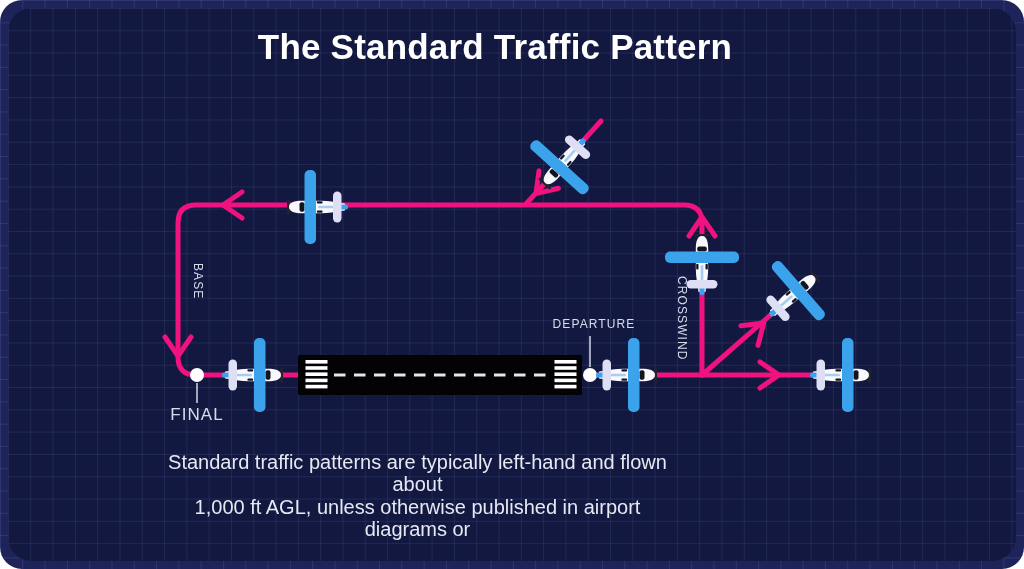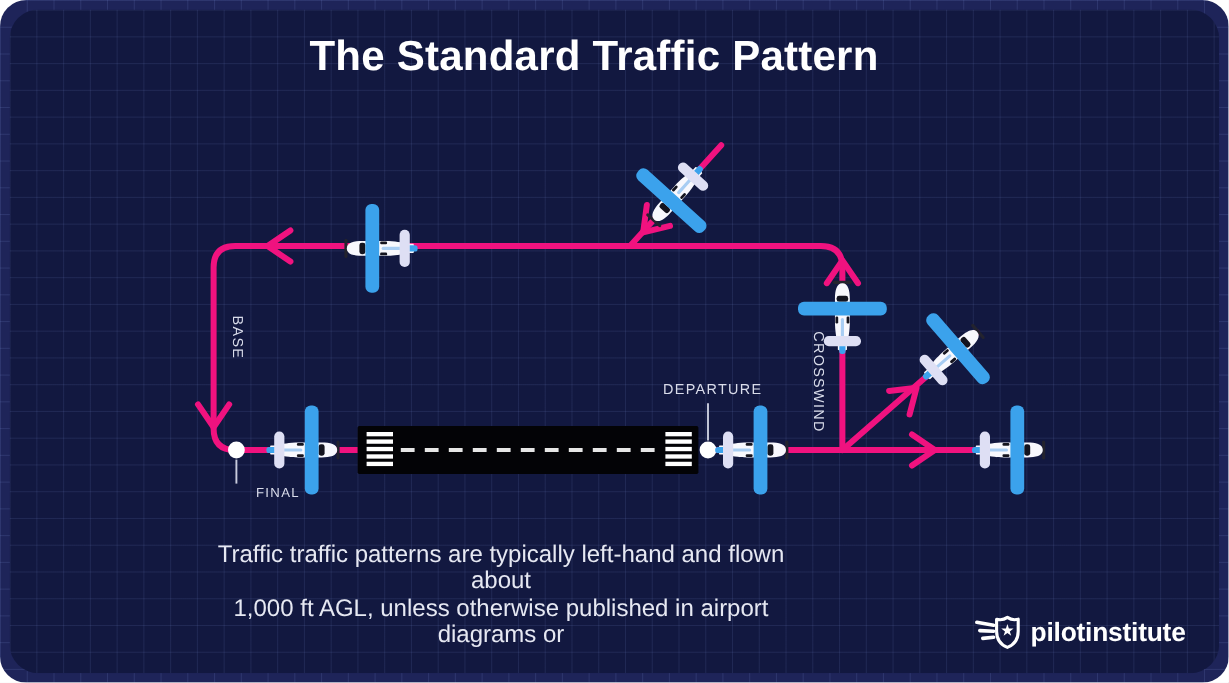--- a/index.html
+++ b/index.html
@@ -31,21 +31,21 @@
   }
   .diagram-svg { position:absolute; left:0; top:0; }
   .diagram-label {
     position:absolute; color:#D9DCEA; font-size:12px; letter-spacing:1.1px;
     font-weight:400; white-space:nowrap;
   }
   .v-label { writing-mode:vertical-rl; }
   .label-base { left:191px; top:263px; }
   .label-crosswind { left:675px; top:276px; }
   .label-departure { left:549px; top:317px; width:90px; text-align:center; font-size:12px; }
-  .label-final { left:170px; top:405px; width:80px; text-align:right; font-size:11px; }
+  .label-final { left:157px; top:405px; width:80px; text-align:center; font-size:17px; }
   .footnote {
     position:absolute; left:165px; top:451px; width:505px; text-align:center;
     color:#E6E8F2; font-size:20px; line-height:22.4px; font-weight:400;
   }
   .logo {
     position:absolute; right:36px; bottom:27px;
     display:flex; align-items:center; gap:7px;
   }
   .logo-text {
     color:#ffffff; font-size:22px; font-weight:700; letter-spacing:-0.2px;
@@ -120,28 +120,18 @@
       <use href="#plane" transform="translate(624,375) rotate(90)"></use>
       <use href="#plane" transform="translate(250,375) rotate(90)"></use>
     </svg>
 
     <div class="diagram-label v-label label-base">BASE</div>
     <div class="diagram-label v-label label-crosswind">CROSSWIND</div>
     <div class="diagram-label label-departure">DEPARTURE</div>
     <div class="diagram-label label-final">FINAL</div>
 
     <div class="footnote">
-      <div>Traffic traffic patterns are typically left-hand and flown about</div>
+      <div>Standard traffic patterns are typically left-hand and flown about</div>
       <div>1,000 ft AGL, unless otherwise published in airport diagrams or</div>
     </div>
 
-    <div class="logo">
-      <svg width="40" height="30" viewBox="0 0 40 30">
-        <path d="M16,9 L2,6.5" stroke="#ffffff" stroke-width="3" stroke-linecap="round"></path>
-        <path d="M16,14 L4.5,13.5" stroke="#ffffff" stroke-width="3" stroke-linecap="round"></path>
-        <path d="M16,19 L7,20" stroke="#ffffff" stroke-width="3" stroke-linecap="round"></path>
-        <path d="M27.5,2.5 C30,4.2 33.5,4.8 36.5,4 L36.5,14 C36.5,21 32.5,25.5 27.5,27.5 C22.5,25.5 18.5,21 18.5,14 L18.5,4 C21.5,4.8 25,4.2 27.5,2.5 Z" fill="none" stroke="#ffffff" stroke-width="2.6" stroke-linejoin="round"></path>
-        <path d="M27.5,8.1 L28.73,11.8 L32.64,11.83 L29.5,14.15 L30.67,17.87 L27.5,15.6 L24.33,17.87 L25.5,14.15 L22.36,11.83 L26.27,11.8 Z" fill="#ffffff"></path>
-      </svg>
-      <span class="logo-text">pilotinstitute</span>
-    </div>
   </div>
 </div>
 
 </body></html>

